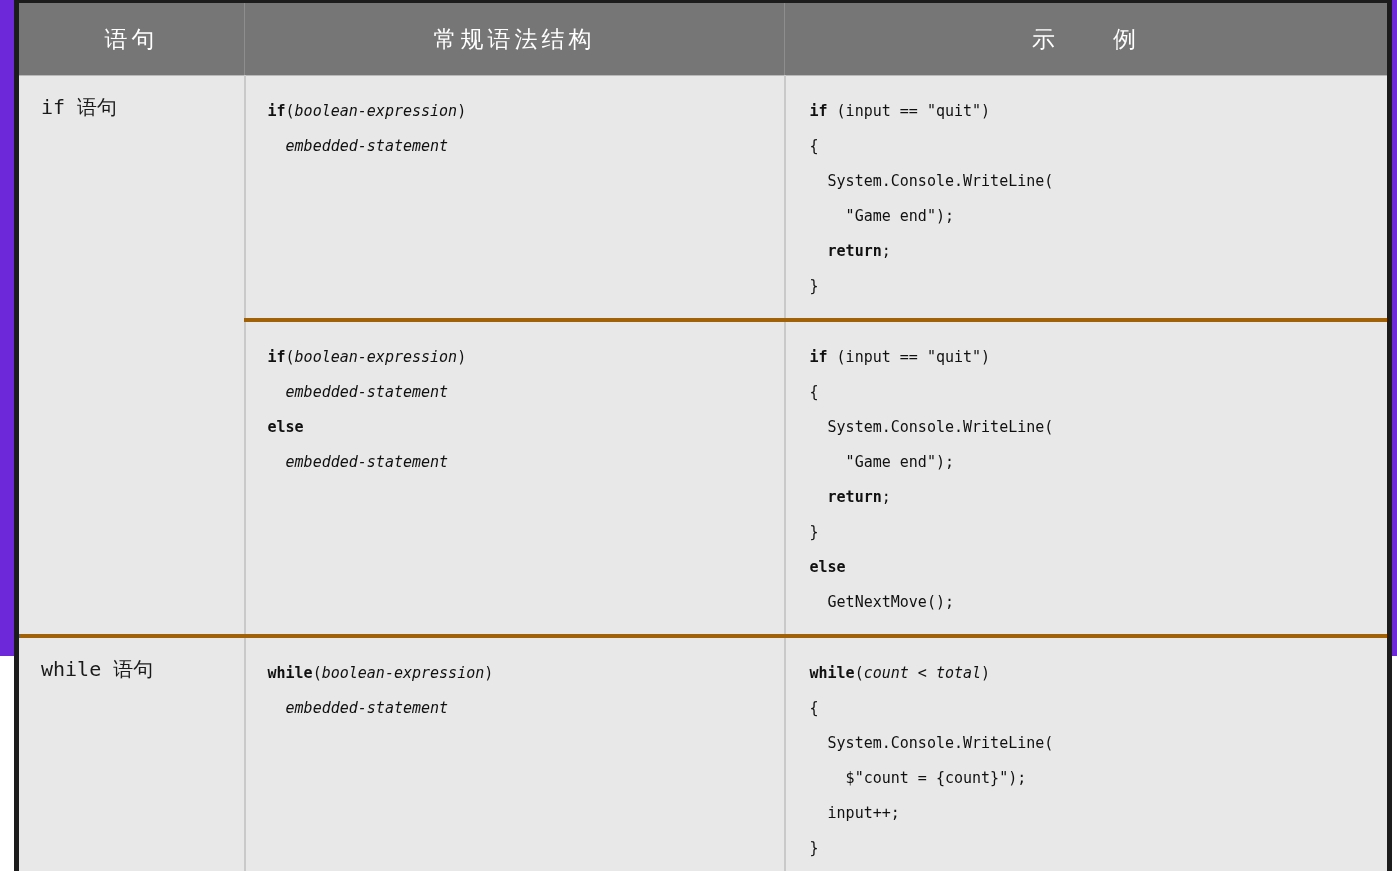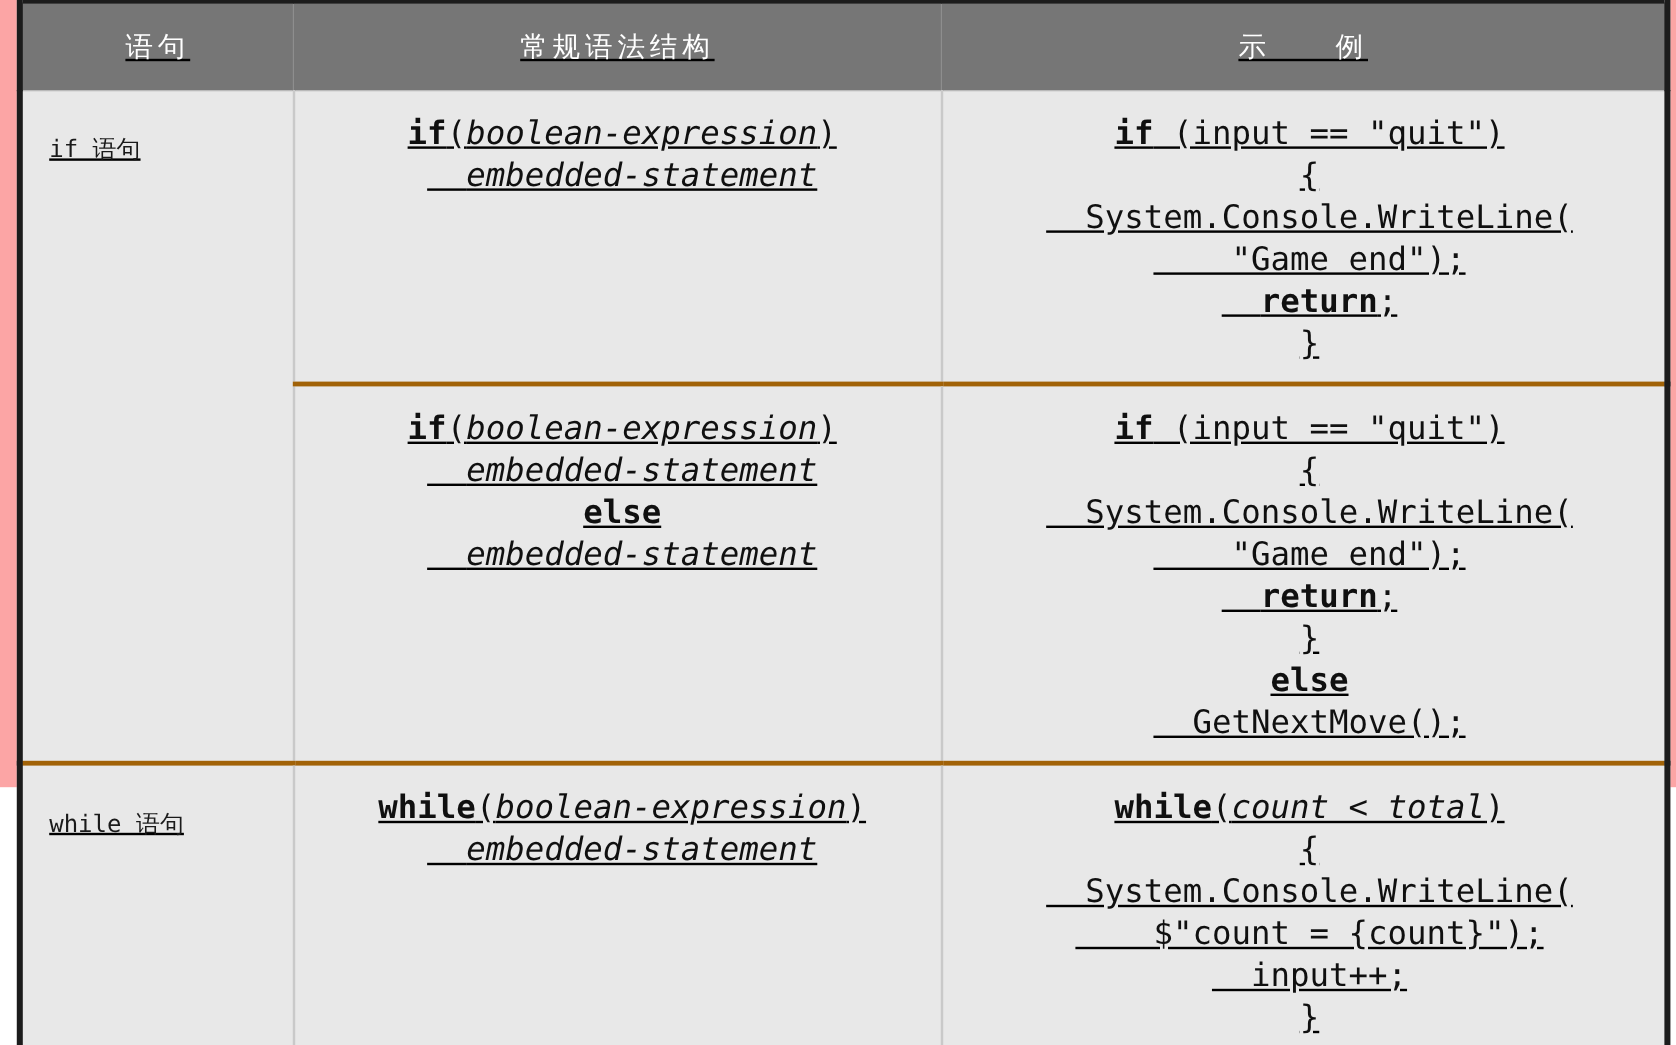--- a/index.html
+++ b/index.html
@@ -16,22 +16,21 @@
 
   .table-wrap {
     position: absolute;
     left: 0;
     top: 0;
     width: 1397px;
     height: 656px;
     box-sizing: border-box;
     padding-left: 14px;
     padding-right: 10px;
-    background: #fca5a5;
-    text-decoration: underline;
+    background: #6d28d9;
   }
 
   table.syntax-table {
     width: 1373px;
     border-collapse: collapse;
     table-layout: fixed;
     border-left: 5px solid #1c1c1c;
     border-right: 5px solid #1c1c1c;
     border-top: 3px solid #1c1c1c;
     border-bottom: 2px solid #c9c9c9;
@@ -65,44 +64,43 @@
     vertical-align: top;
     padding: 0;
   }
   tbody td:last-child { border-right: none; }
   tbody tr:first-child td { border-top: none; }
 
   .cell-pad {
     padding: 18px 14px 14px 22px;
   }
   .cell-pad-stmt {
-    padding: 35px 10px 14px 22px;
+    padding: 18px 10px 14px 22px;
   }
   .cell-pad-code {
     padding: 18px 14px 14px 24px;
   }
 
   
   .stmt-label {
     font-family: "DejaVu Sans Mono", monospace;
     font-size: 20px;
     color: #1a1a1a;
     line-height: 1.3;
     white-space: pre;
   }
 
   
   .code {
     font-family: "DejaVu Sans Mono", monospace;
-    font-size: 27px;
+    font-size: 15px;
     line-height: 35px;
     color: #101010;
     white-space: pre;
     margin: 0;
-    text-align: center;
   }
   .code .kw {
     font-weight: bold;
   }
   .code .ph {
     font-style: italic;
   }
 
   
   .row-if     { height: 235px; }

